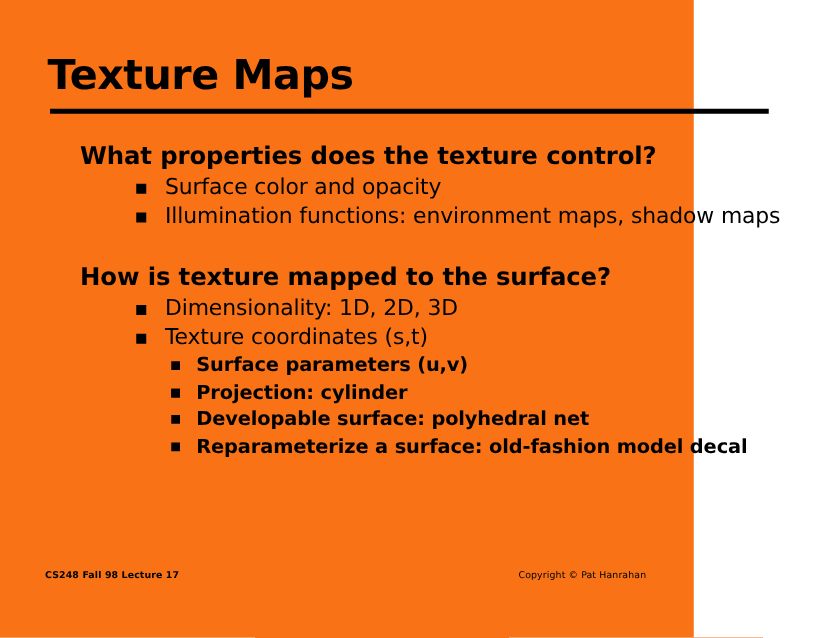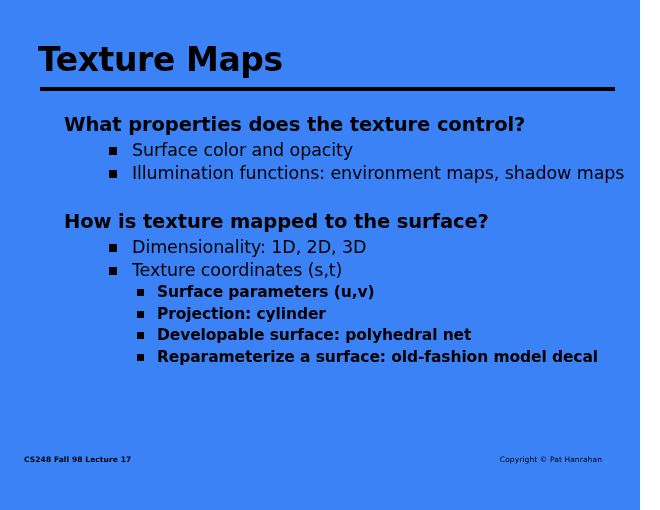--- a/index.html
+++ b/index.html
@@ -10,23 +10,23 @@
     width: 660px;
     height: 510px;
     background: #ffffff;
     font-family: "DejaVu Sans", sans-serif;
     color: #000000;
     overflow: hidden;
   }
 
   .slide {
     position: relative;
-    width: 640px;
+    width: 555px;
     height: 510px;
-    background: #3b82f6;
+    background: #f97316;
   }
 
   
   .slide-title {
     position: absolute;
     left: 38px;
     top: 41px;
     font-size: 33px;
     font-weight: bold;
     letter-spacing: -0.4px;
@@ -117,21 +117,21 @@
     background: #000000;
   }
 
   .gap {
     height: 25px;
   }
 
   
   .footer-left {
     position: absolute;
-    left: 24px;
+    left: 36px;
     top: 455px;
     font-size: 7.5px;
     font-weight: bold;
     letter-spacing: 0.1px;
     white-space: nowrap;
   }
 
   .footer-right {
     position: absolute;
     right: 38px;

